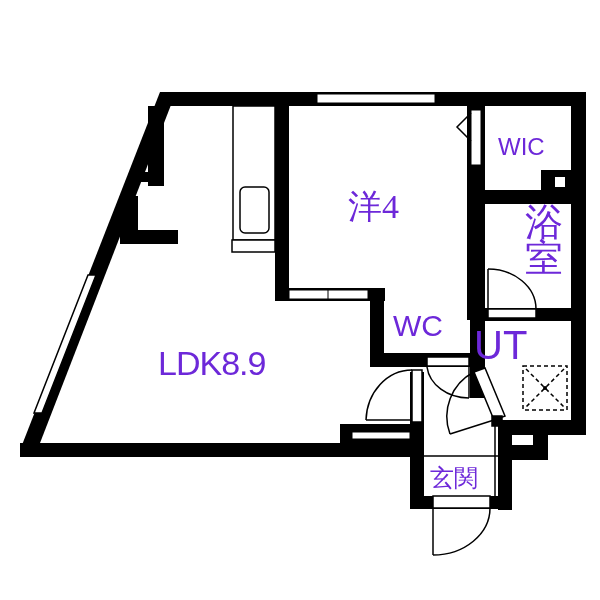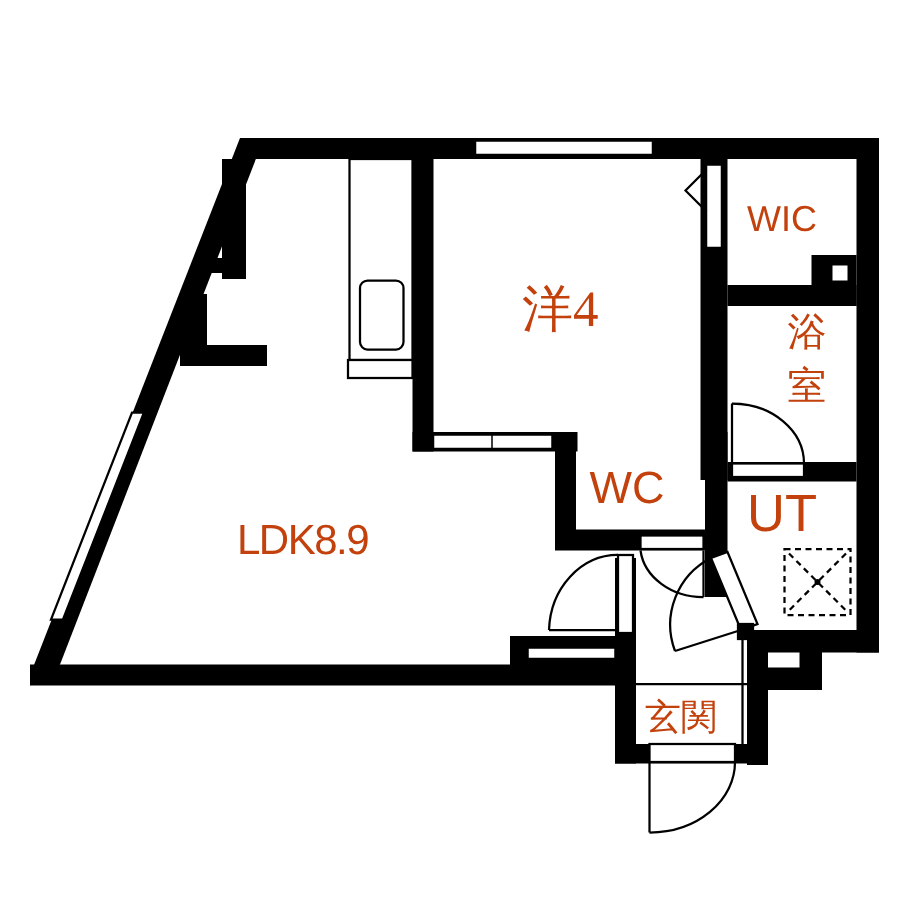--- a/index.html
+++ b/index.html
@@ -1,24 +1,24 @@
 <!DOCTYPE html>
 <html><head>
   <meta charset="utf-8">
   <style>
     html, body { margin: 0; padding: 0; background: #ffffff; }
     body { width: 600px; height: 600px; overflow: hidden; position: relative; }
     #plan { position: absolute; left: 0; top: 0; width: 600px; height: 600px; }
-    .lbl { position: absolute; font-family: "Liberation Sans", "DejaVu Sans", sans-serif; color: #c2410c; line-height: 1; white-space: nowrap; background: transparent; }
-    .lbl-ldk { left: 158px; top: 346px; font-size: 28px; letter-spacing: -1px; text-align: right; }
+    .lbl { position: absolute; font-family: "Liberation Sans", "DejaVu Sans", sans-serif; color: #6d28d9; line-height: 1; white-space: nowrap; background: transparent; }
+    .lbl-ldk { left: 158px; top: 346px; font-size: 34px; letter-spacing: -1px; text-align: right; }
     .lbl-yo { left: 348px; top: 190px; font-size: 34px; font-family: Liberation Serif, serif; }
     .lbl-wic { left: 498px; top: 135px; font-size: 24px; }
-    .lbl-bath { left: 525px; top: 204px; font-size: 26px; font-family: "DejaVu Sans", sans-serif; width: 34px; white-space: normal; line-height: 36px; }
+    .lbl-bath { left: 525px; top: 204px; font-size: 38px; font-family: "DejaVu Sans", sans-serif; width: 34px; white-space: normal; line-height: 36px; }
     .lbl-wc { left: 393px; top: 311px; font-size: 30px; }
-    .lbl-ut { left: 498px; top: 325px; font-size: 35px; }
+    .lbl-ut { left: 474px; top: 325px; font-size: 40px; }
     .lbl-genkan { left: 430px; top: 466px; font-size: 24px; font-family: "DejaVu Sans", sans-serif; }
   </style>
 </head>
 <body>
 
 <svg id="plan" viewBox="0 0 600 600" xmlns="http://www.w3.org/2000/svg">
 
   <g fill="#000">
 
     <polygon points="160,92 586,92 586,106 168,106"></polygon>

